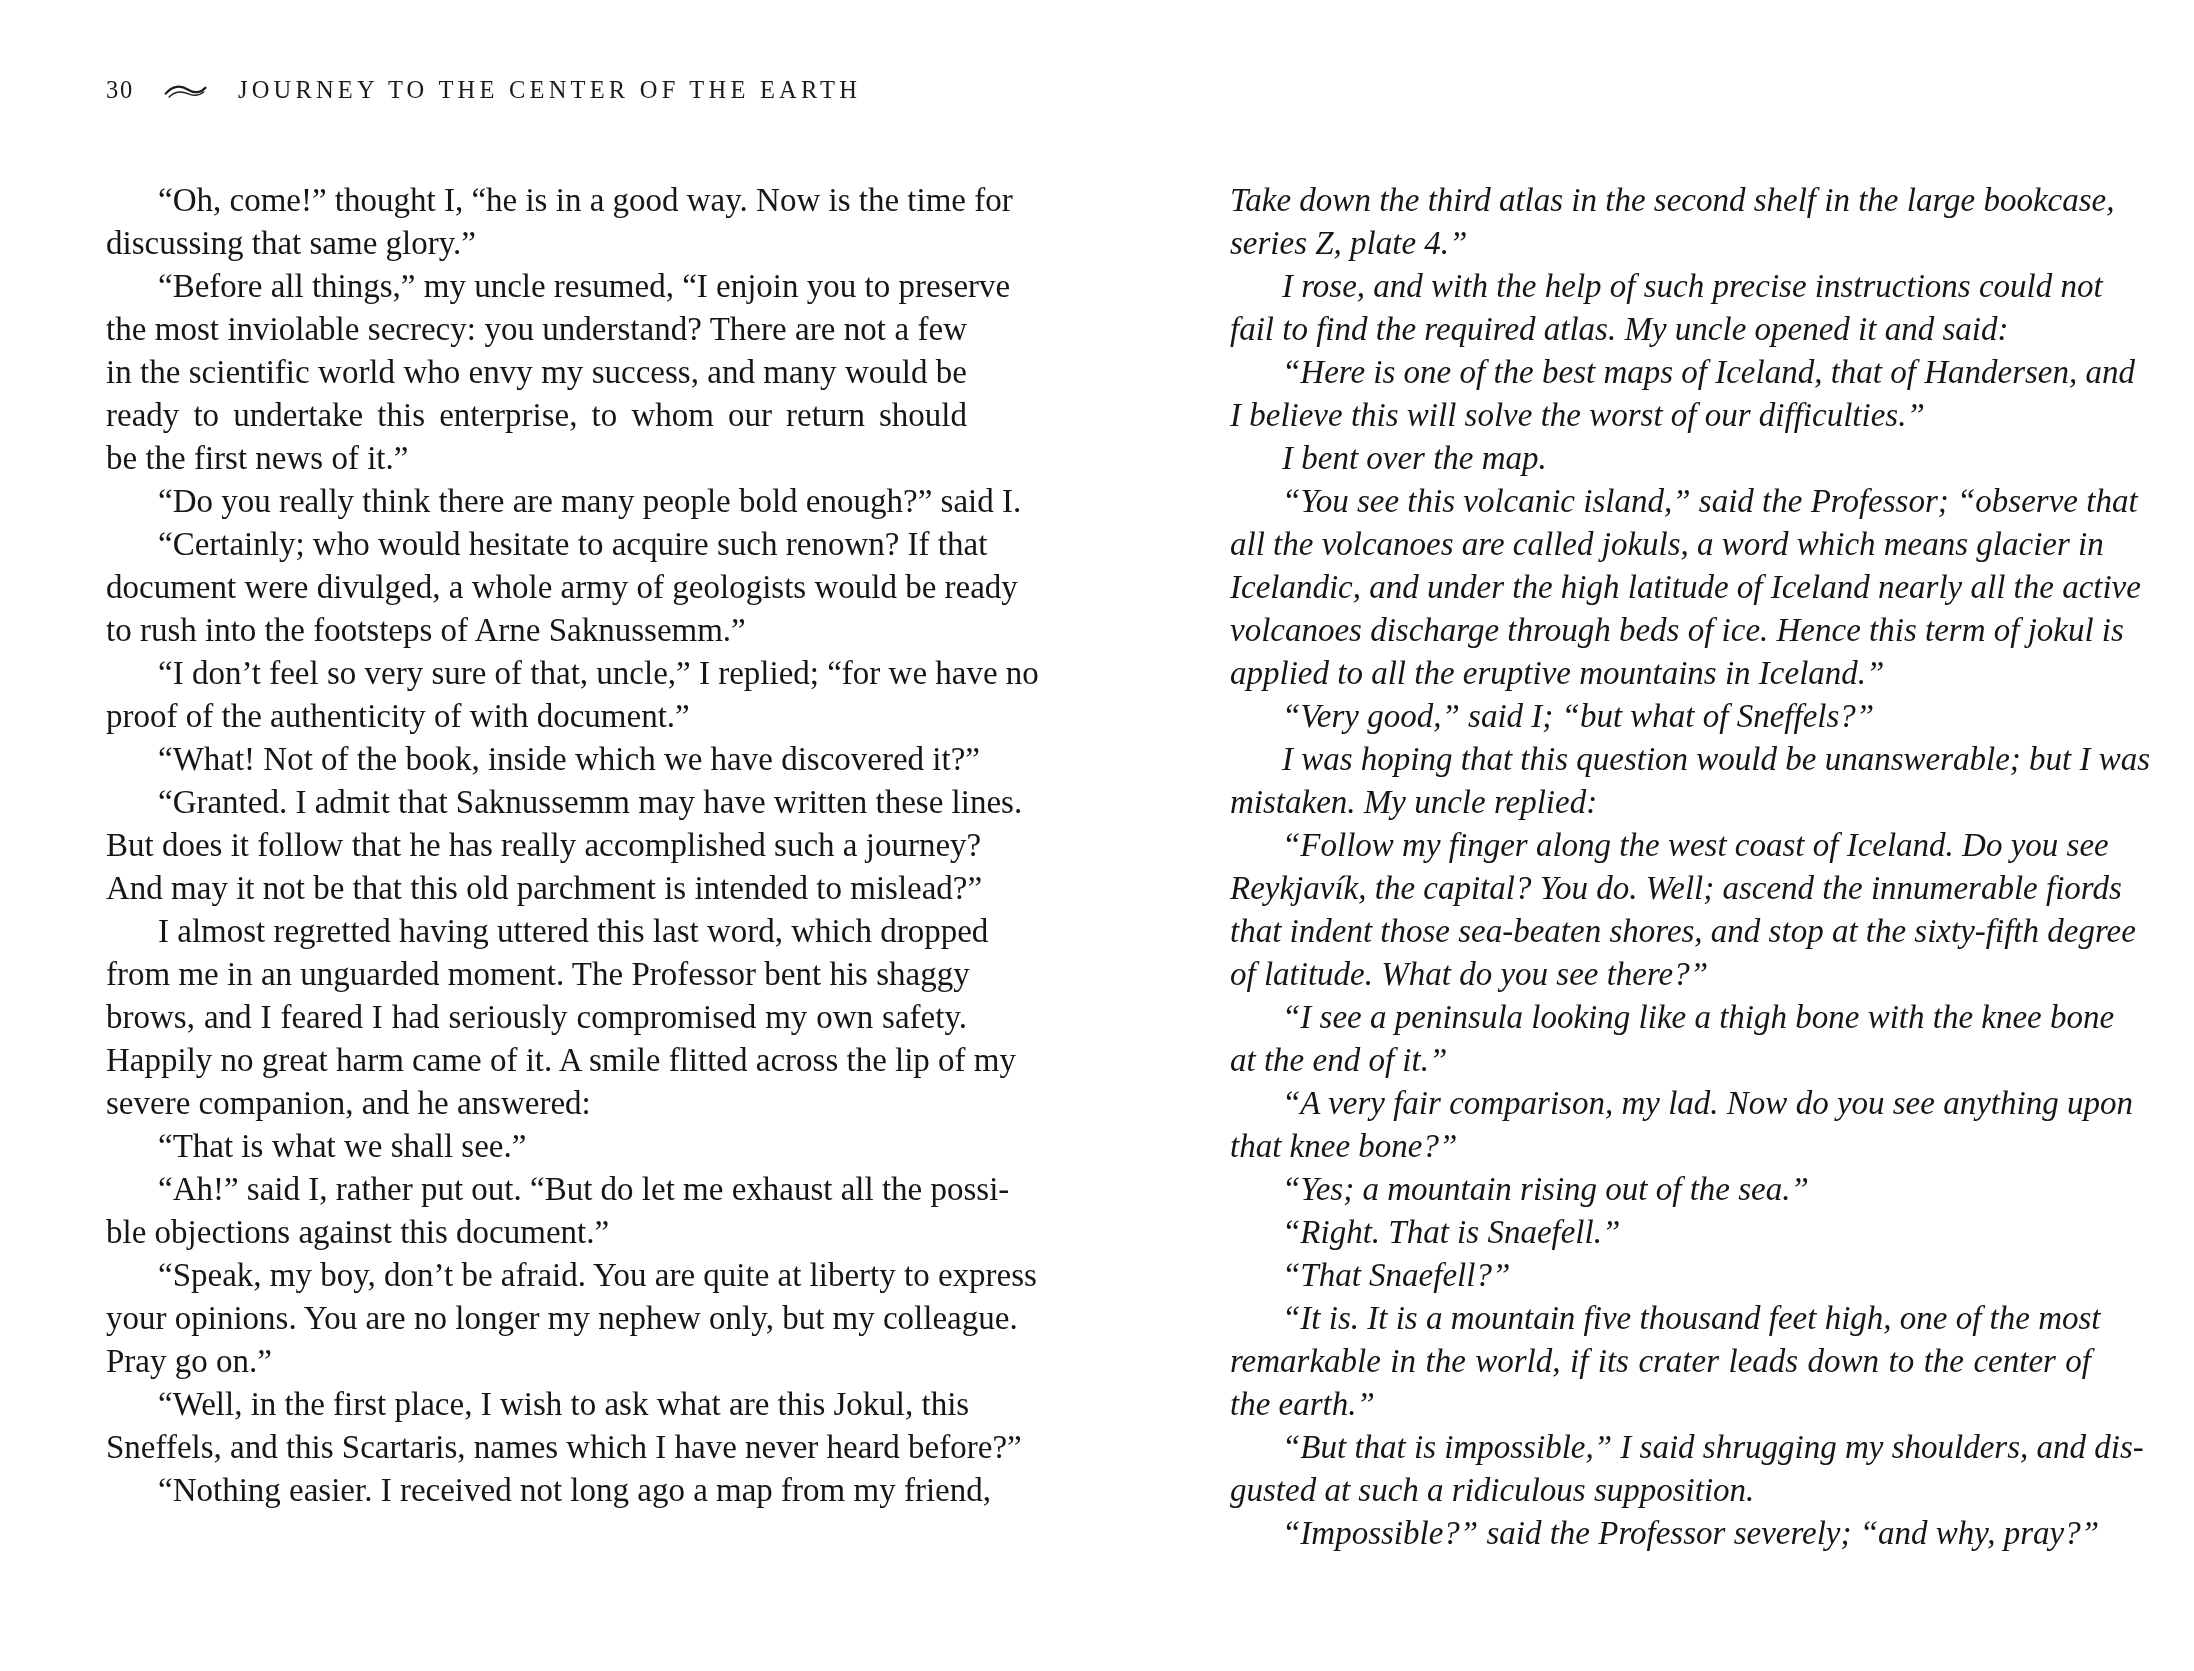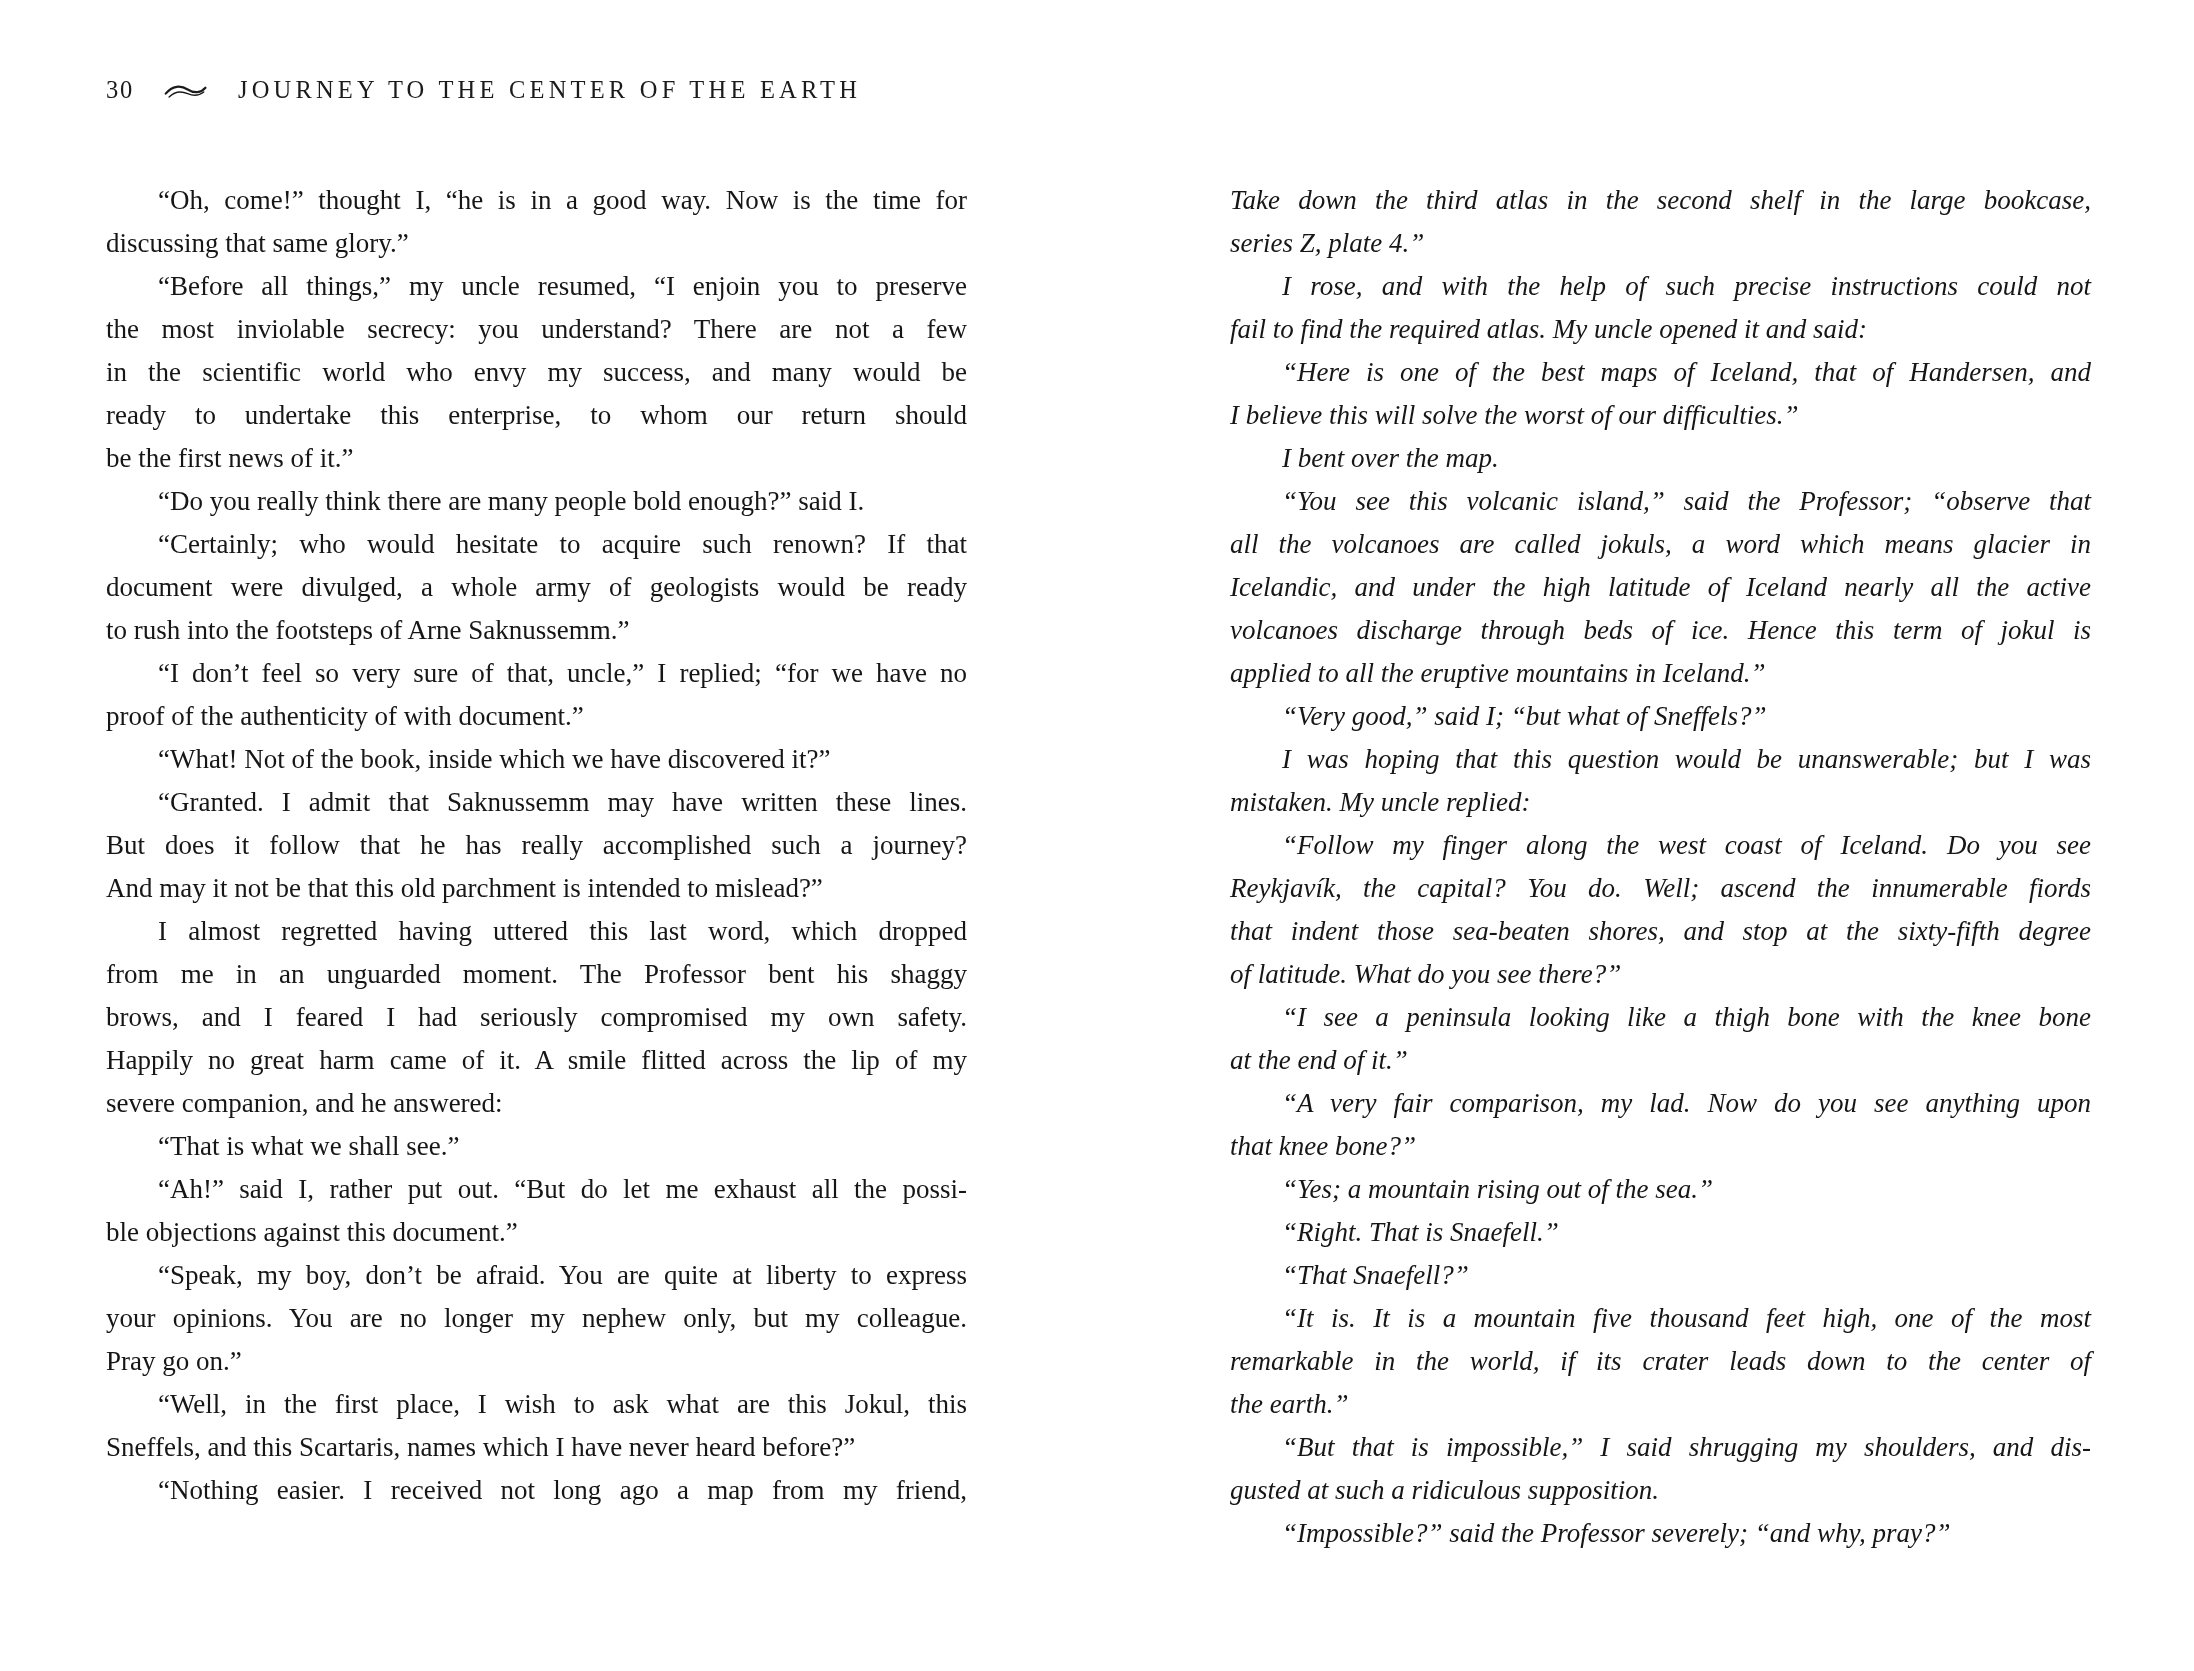--- a/index.html
+++ b/index.html
@@ -23,21 +23,21 @@
     white-space: nowrap;
     color: #1b1b1b;
   }
   .header-left  { left: 106px; }
   .folio { letter-spacing: 1.7px; }
   .swash { margin: 0 29px; transform: translateY(1.7px); flex: 0 0 auto; }
   .column {
     position: absolute;
     top: 179px;
     width: 861px;
-    font-size: 27px;
+    font-size: 33px;
     line-height: 43px;
   }
   .col-left  { left: 106px; }
   .col-right { left: 1230px; font-style: italic; }
   .line {
     white-space: nowrap;
     text-align: justify;
     text-align-last: justify;
     height: 43px;
   }

